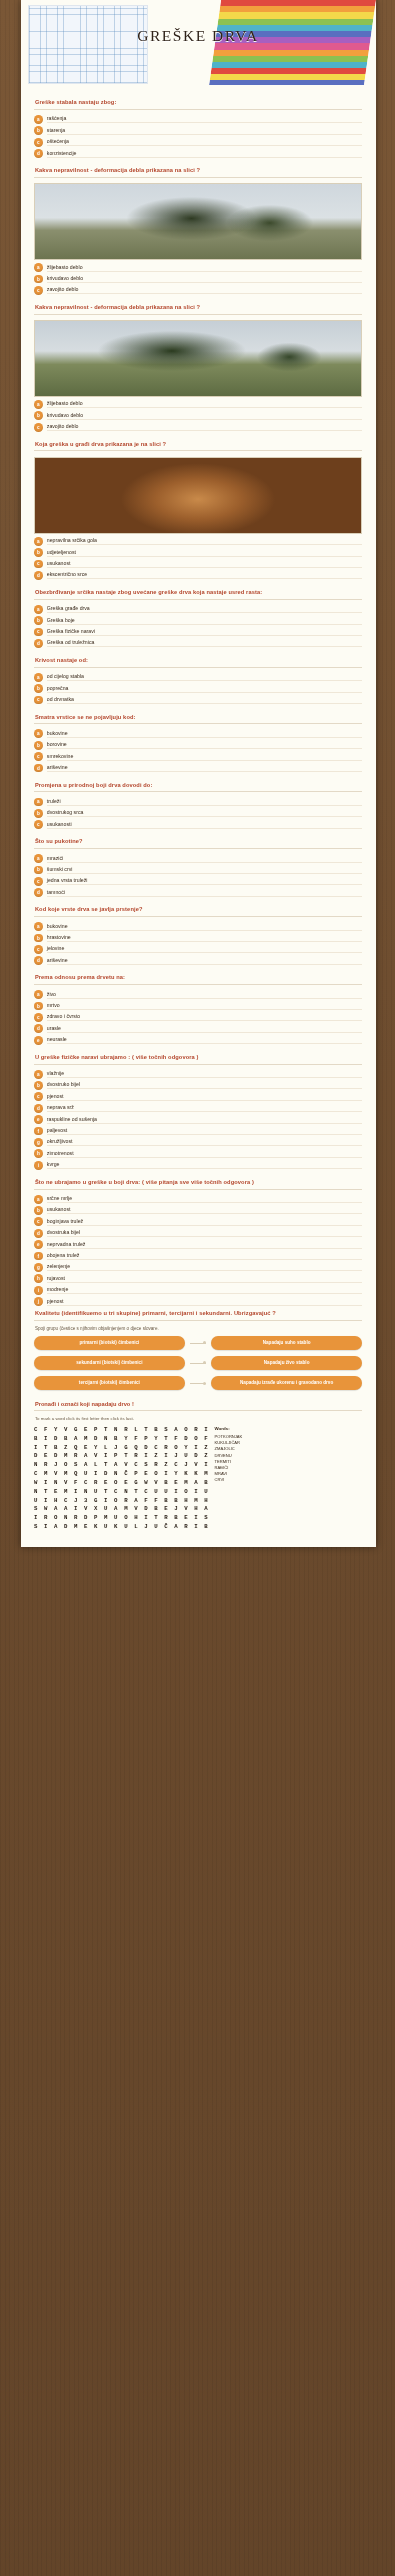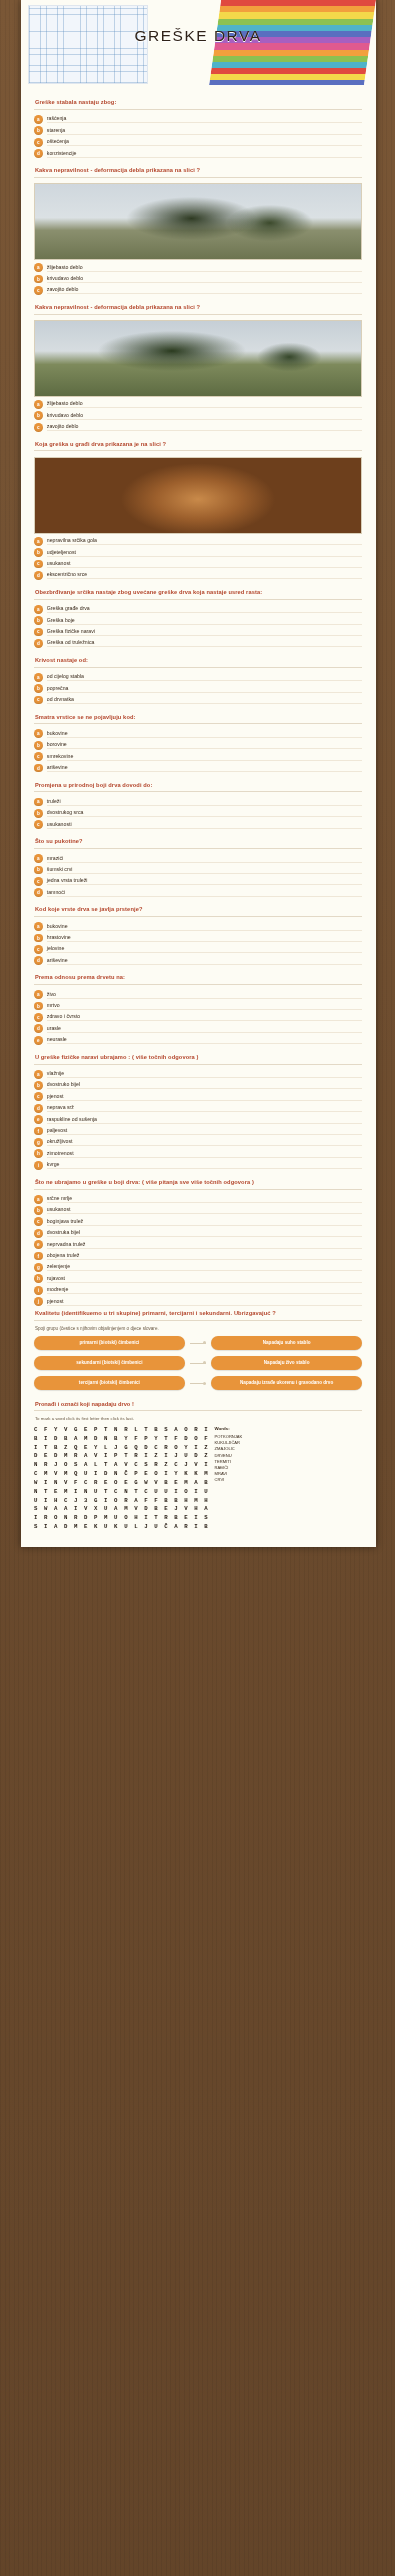--- a/index.html
+++ b/index.html
@@ -56,21 +56,21 @@
   }
   .stripes i{
     display:block;
     height:6.2px;
     width:100%;
   }
   .title{
     position:absolute;
     left:0; right:0; top:27px;
     text-align:center;
-    font-family:Liberation Sans, sans-serif;
+    font-family:Liberation Serif, serif;
     font-size:15.5px;
     letter-spacing:1.5px;
     color:#2f2218;
     text-shadow:0 0.5px 0 #fff;
     z-index:4;
   }
 
   .content{
     padding:0 13.4px;
   }

